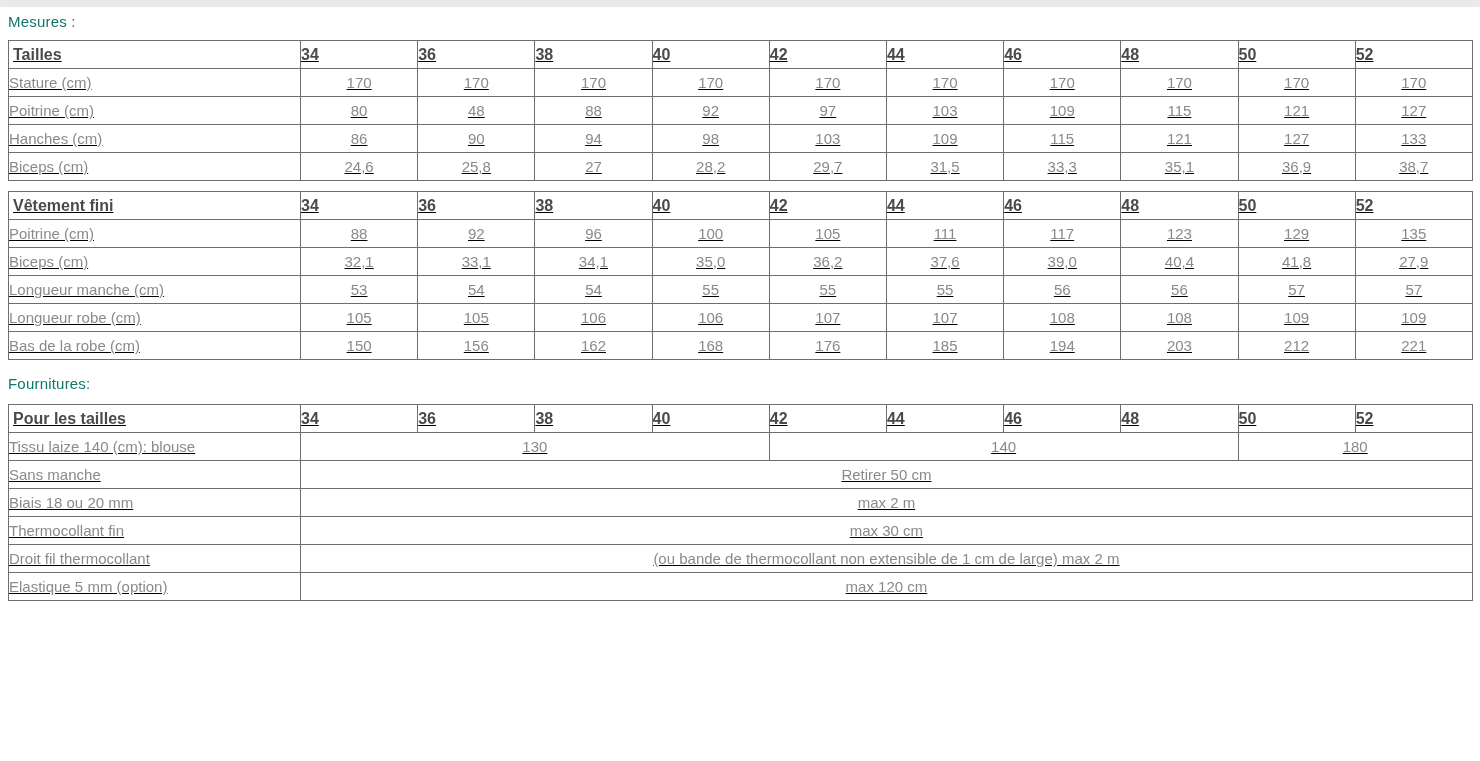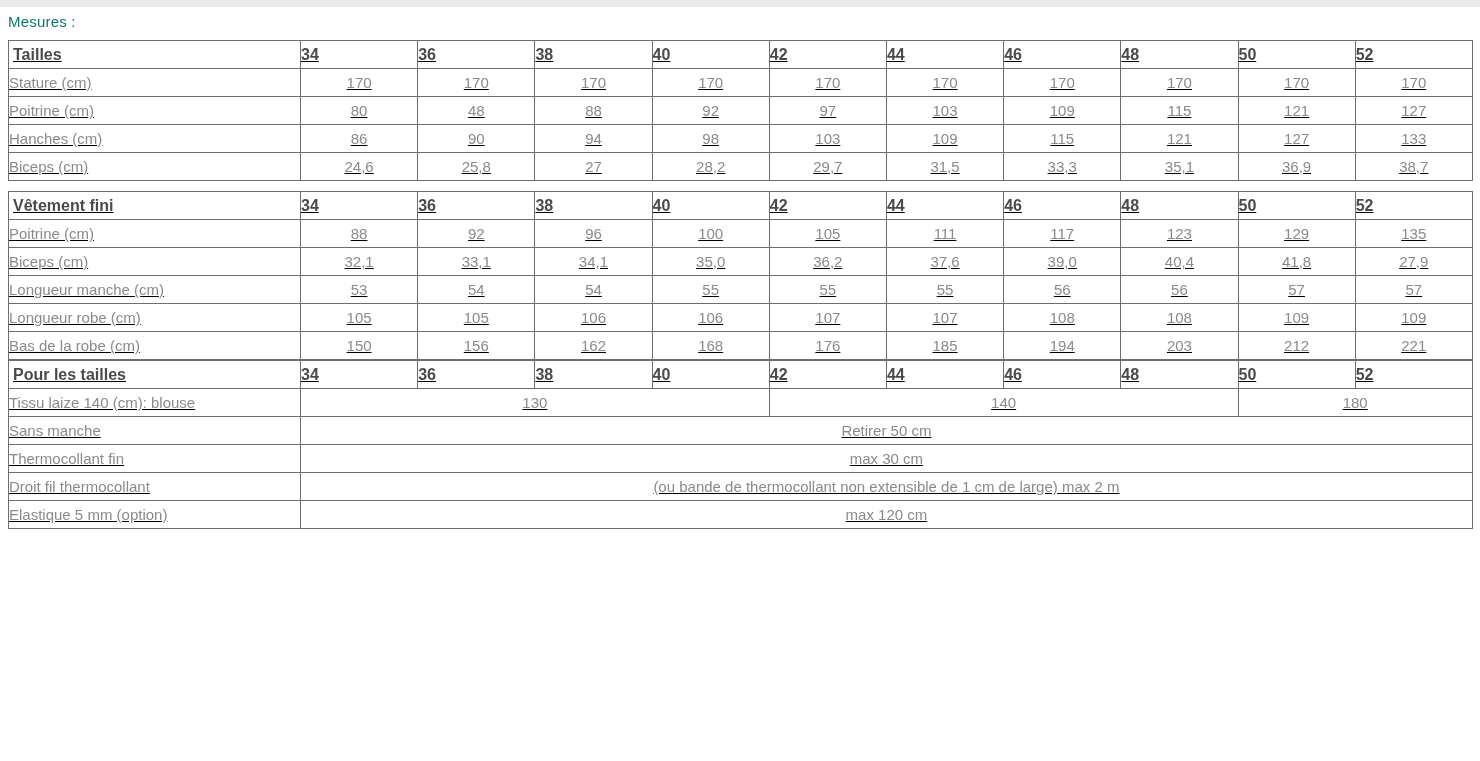--- a/index.html
+++ b/index.html
@@ -253,20 +253,21 @@
           <td class="val">176</td>
           <td class="val">185</td>
           <td class="val">194</td>
           <td class="val">203</td>
           <td class="val">212</td>
           <td class="val">221</td>
         </tr>
       </tbody>
     </table>
 
+  <div class="section-title" id="title-fournitures">Fournitures:</div>
 
   <table>
       <colgroup>
         <col style="width: 292px;">
         <col style="width: 117.2px;">
         <col style="width: 117.2px;">
         <col style="width: 117.2px;">
         <col style="width: 117.2px;">
         <col style="width: 117.2px;">
         <col style="width: 117.2px;">
@@ -295,20 +296,24 @@
           <td class="row-head">Tissu laize 140 (cm): blouse</td>
           <td class="val" colspan="4">130</td>
           <td class="val" colspan="4">140</td>
           <td class="val" colspan="2">180</td>
         </tr>
         <tr>
           <td class="row-head">Sans manche</td>
           <td class="val" colspan="10">Retirer 50 cm</td>
         </tr>
         <tr>
+          <td class="row-head">Biais 18 ou 20 mm</td>
+          <td class="val" colspan="10">max 2 m</td>
+        </tr>
+        <tr>
           <td class="row-head">Thermocollant fin</td>
           <td class="val" colspan="10">max 30 cm</td>
         </tr>
         <tr>
           <td class="row-head">Droit fil thermocollant</td>
           <td class="val" colspan="10">(ou bande de thermocollant non extensible de 1 cm de large) max 2 m</td>
         </tr>
         <tr>
           <td class="row-head">Elastique 5 mm (option)</td>
           <td class="val" colspan="10">max 120 cm</td>

